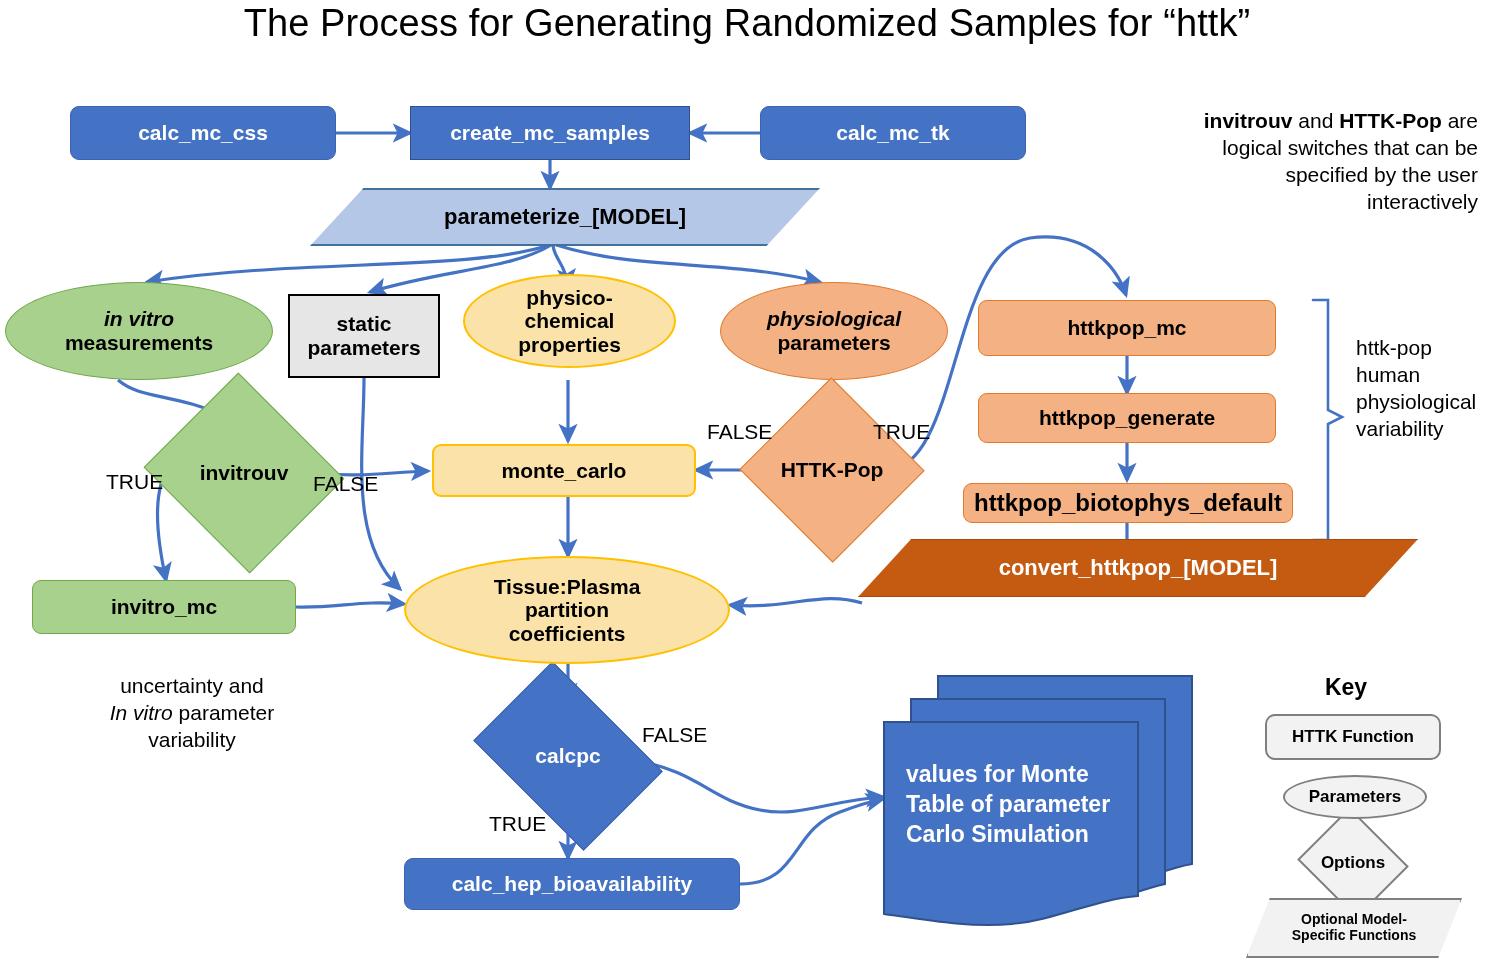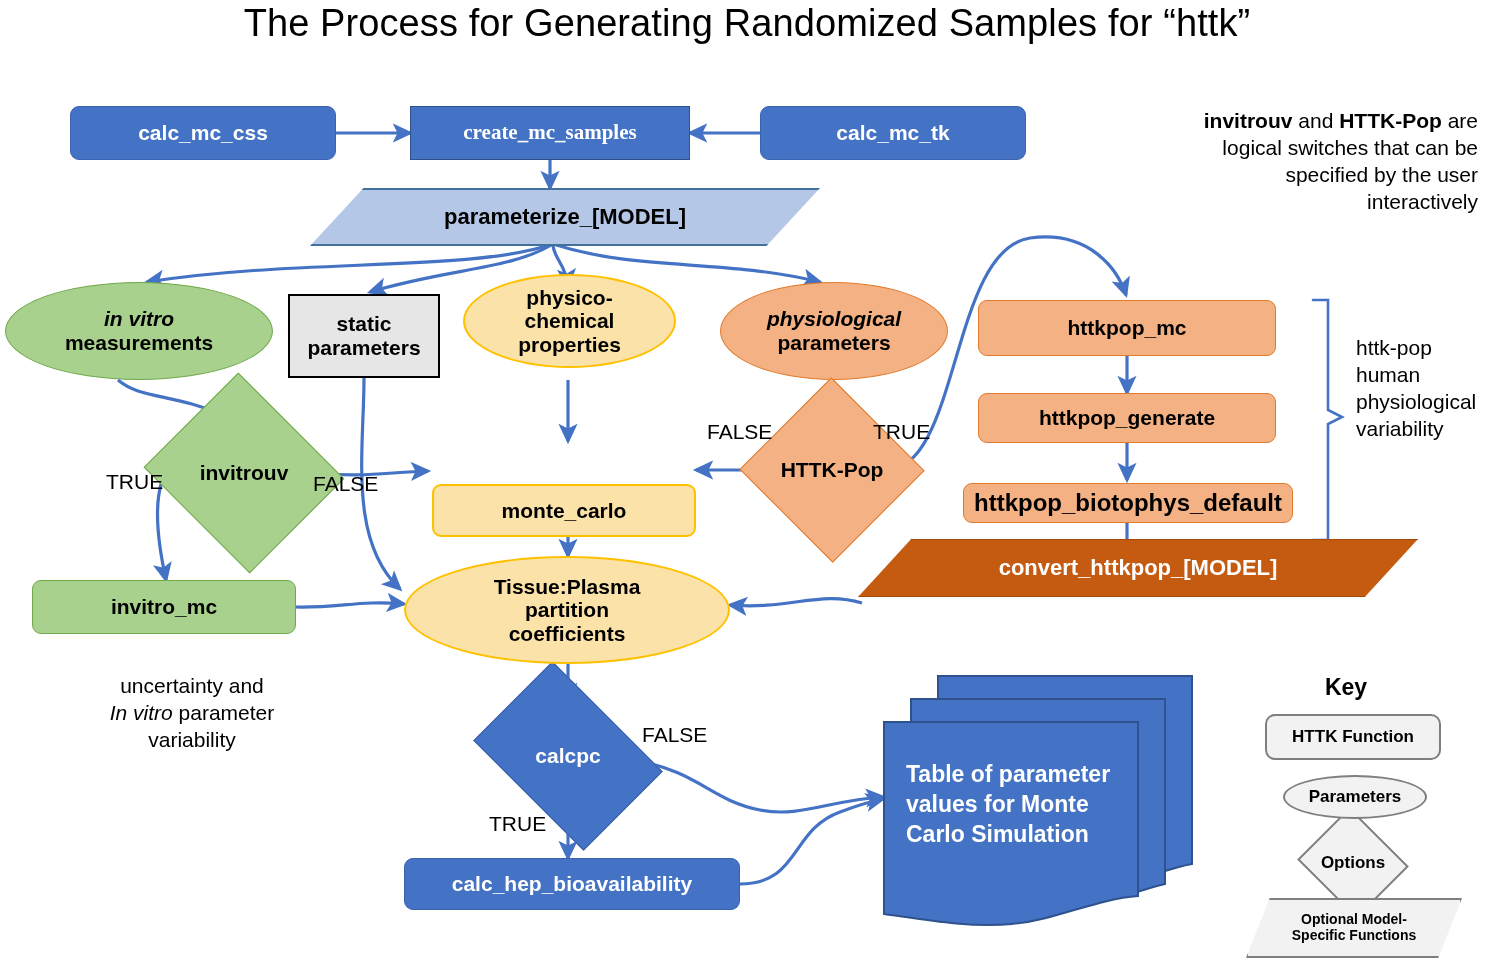--- a/index.html
+++ b/index.html
@@ -6,28 +6,28 @@
   body{width:1494px;height:965px;position:relative;overflow:hidden;
        font-family:"Liberation Sans","DejaVu Sans",sans-serif;color:#000;}
   #stage{position:absolute;left:0;top:0;width:1494px;height:965px;}
   svg#wires{position:absolute;left:0;top:0;width:1494px;height:965px;pointer-events:none;}
 
   .node{position:absolute;box-sizing:border-box;display:flex;align-items:center;
         justify-content:center;text-align:center;font-weight:bold;line-height:1.12;z-index:3;}
 
   
   .bluebox{background:#4472C4;border:1.5px solid #3B63AF;color:#fff;border-radius:9px;font-size:21px;}
-  .bluebox.sharp{border-radius:0;border:1.5px solid #2F528F;font-family:Liberation Serif, serif;}
+  .bluebox.sharp{border-radius:0;border:1.5px solid #2F528F;}
 
   
   .greenbox{background:#A9D18E;border:1.6px solid #70A84B;color:#000;border-radius:9px;font-size:21px;}
   .greenell{background:#A9D18E;border:1.6px solid #70A84B;color:#000;border-radius:50%;font-size:21px;}
 
   
-  .yellowbox{background:#FBE2A8;border:2.2px solid #FFC000;color:#000;border-radius:9px;font-size:21px;margin-top:40px;}
+  .yellowbox{background:#FBE2A8;border:2.2px solid #FFC000;color:#000;border-radius:9px;font-size:21px;}
   .yellowell{background:#FBE2A8;border:2.2px solid #FFC000;color:#000;border-radius:50%;font-size:21px;}
 
   
   .orangebox{background:#F4B183;border:1.8px solid #E07B2C;color:#000;border-radius:9px;font-size:21px;}
   .orangeell{background:#F4B183;border:1.8px solid #E07B2C;color:#000;border-radius:50%;font-size:21px;}
 
   
   .greybox{background:#E7E6E6;border:2.4px solid #000;color:#000;font-size:21px;}
 
   
@@ -210,22 +210,22 @@
   <div class="node bluebox" style="left:404px;top:858px;width:336px;height:52px;">calc_hep_bioavailability</div>
 
   <div class="docstack" style="left:880px;top:668px;width:320px;height:270px;">
     <svg width="320" height="270" viewBox="0 0 320 270">
       <path d="M58,8 H312 V196 C300,198 288,202 276,206 L58,206 Z" fill="#4472C4" stroke="#2F528F" stroke-width="2"></path>
       <path d="M31,31 H285 V216 C272,219 260,223 248,227 L31,227 Z" fill="#4472C4" stroke="#2F528F" stroke-width="2"></path>
       <path d="M4,54 H258 V228 C216,231 176,252 132,256 C90,260 46,252 4,246 Z" fill="#4472C4" stroke="#2F528F" stroke-width="2"></path>
     </svg>
   </div>
   <div class="doctext" style="left:906px;top:760px;width:232px;text-align:left;">
+    <div>values for Monte</div>
     <div>Table of parameter</div>
-    <div>values for Monte</div>
     <div>Carlo Simulation</div>
   </div>
 
   <div class="edgelbl" style="left:106px;top:470px;">TRUE</div>
   <div class="edgelbl" style="left:313px;top:472px;">FALSE</div>
   <div class="edgelbl" style="left:707px;top:420px;">FALSE</div>
   <div class="edgelbl" style="left:873px;top:420px;">TRUE</div>
   <div class="edgelbl" style="left:642px;top:723px;">FALSE</div>
   <div class="edgelbl" style="left:489px;top:812px;">TRUE</div>
 

